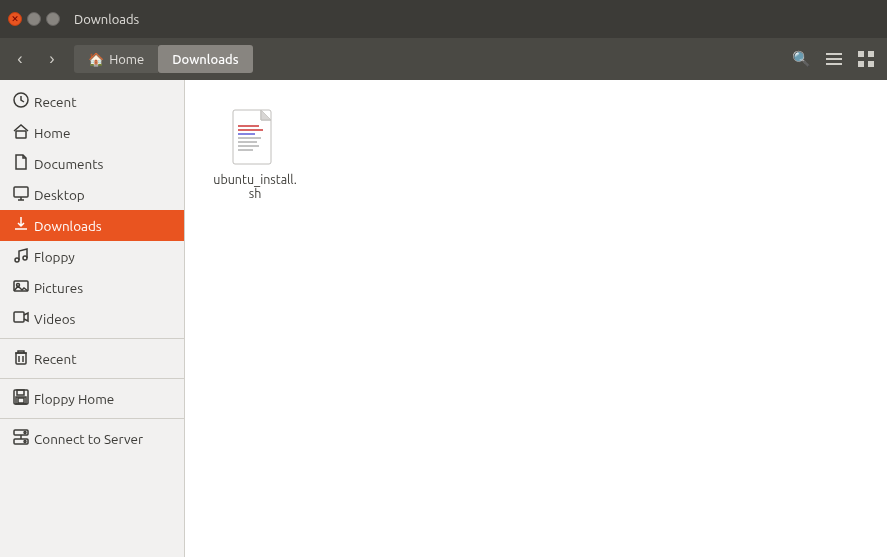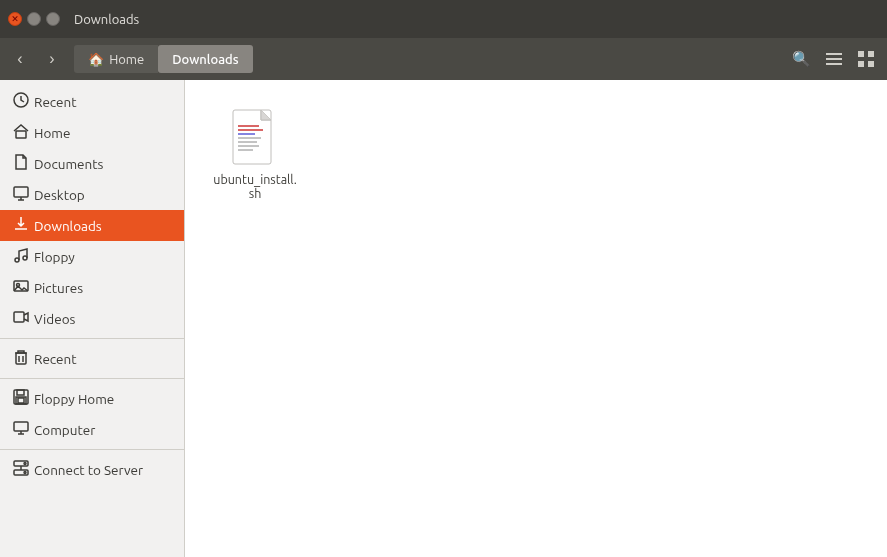--- a/index.html
+++ b/index.html
@@ -360,30 +360,20 @@
           <rect x="1" y="1" width="14" height="14" rx="1"></rect>
           <rect x="4" y="1" width="7" height="5"></rect>
           <rect x="3" y="8" width="10" height="7"></rect>
           <rect x="5" y="9" width="6" height="5"></rect>
         </svg>
       </span>
       <span>Floppy Home</span>
     </div>
 
 
-    <div class="sidebar-item">
-      <span class="icon">
-        <svg width="16" height="16" viewBox="0 0 16 16" fill="none" stroke="#3c3b37" stroke-width="1.5">
-          <rect x="1" y="2" width="14" height="9" rx="1"></rect>
-          <line x1="5" y1="14" x2="11" y2="14"></line>
-          <line x1="8" y1="11" x2="8" y2="14"></line>
-        </svg>
-      </span>
-      <span>Computer</span>
-    </div>
 
     <div class="sidebar-separator"></div>
 
 
     <div class="sidebar-item">
       <span class="icon">
         <svg width="16" height="16" viewBox="0 0 16 16" fill="none" stroke="#3c3b37" stroke-width="1.5">
           <rect x="1" y="1" width="14" height="5" rx="1"></rect>
           <rect x="1" y="10" width="14" height="5" rx="1"></rect>
           <line x1="8" y1="6" x2="8" y2="10"></line>

